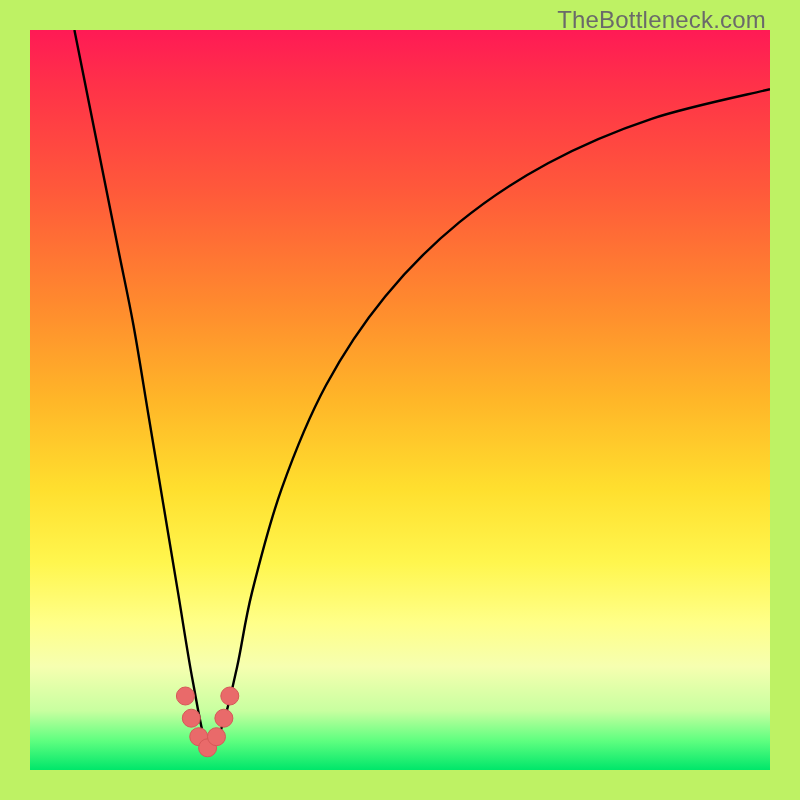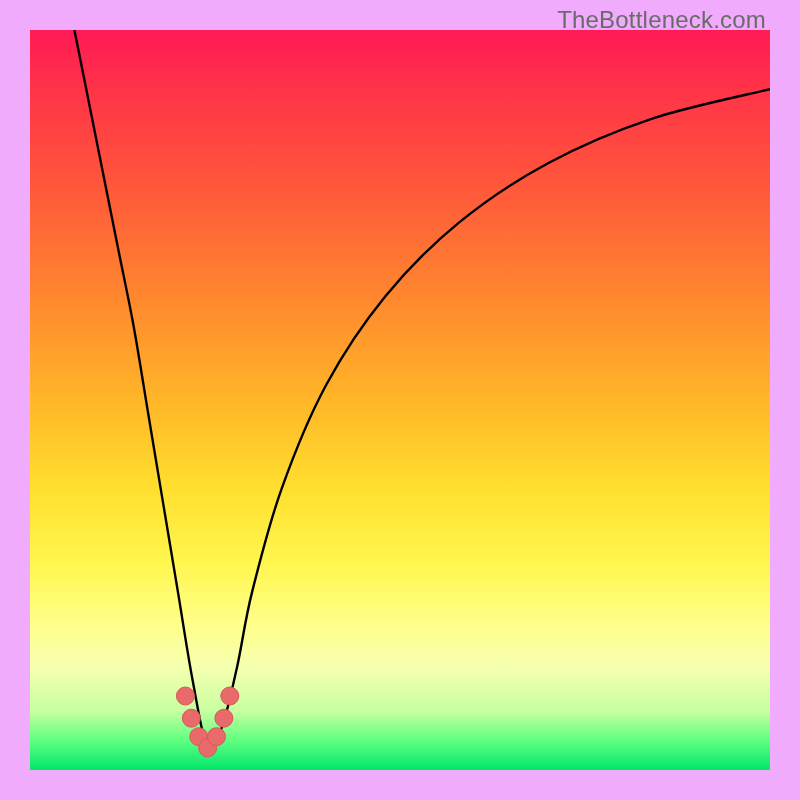--- a/index.html
+++ b/index.html
@@ -9,21 +9,21 @@
     height: 800px;
     background: #000;
     overflow: hidden;
   }
   .frame {
     position: absolute;
     top: 0;
     left: 0;
     width: 800px;
     height: 800px;
-    background: #f0abfc;
+    background: #bef264;
   }
   .plot-area {
     position: absolute;
     left: 30px;
     top: 30px;
     width: 740px;
     height: 740px;
     
     background: linear-gradient(
       to bottom,

